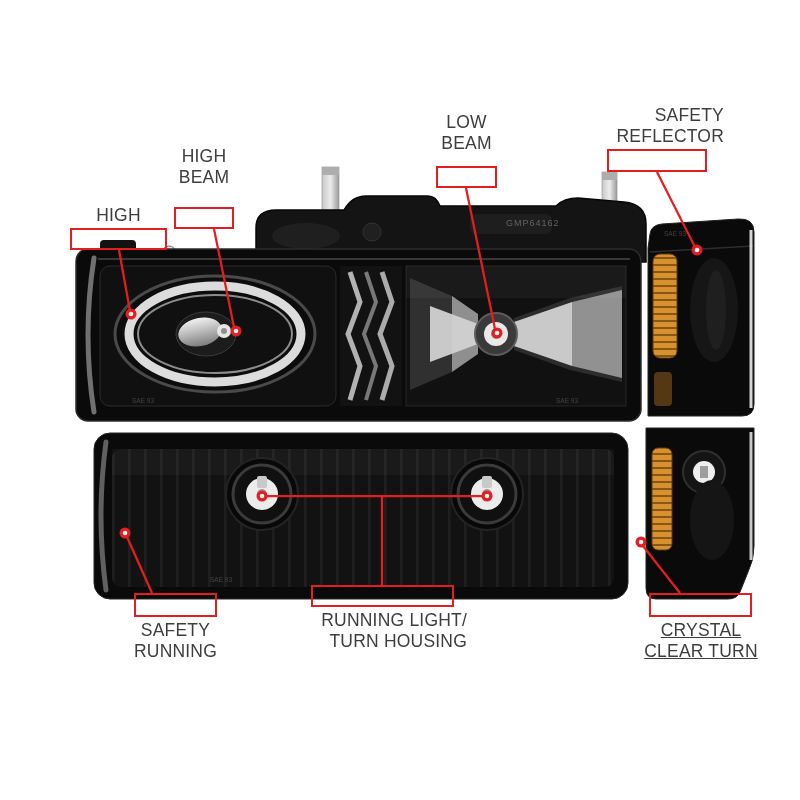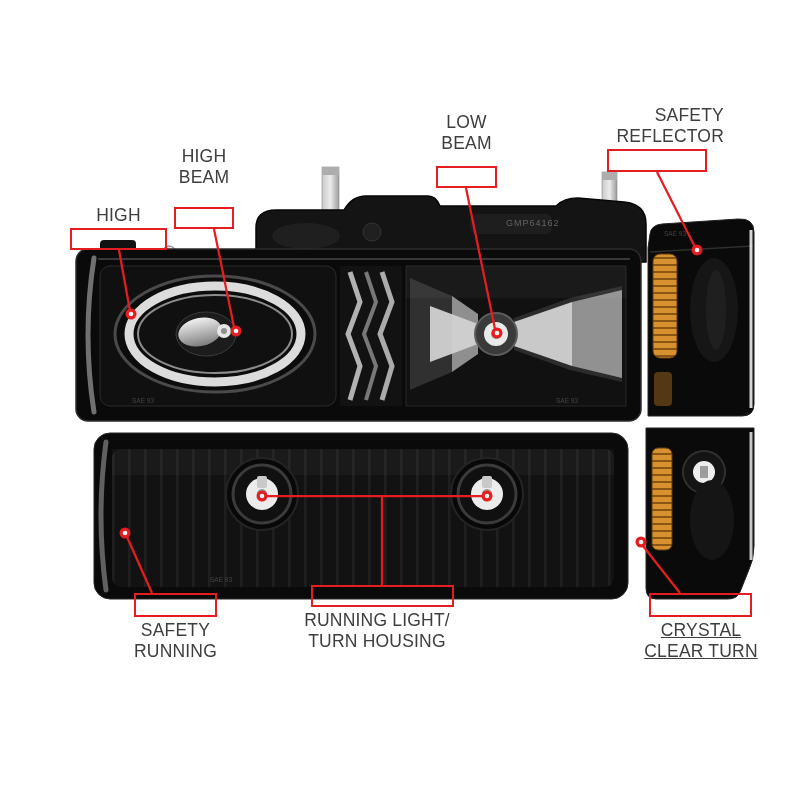--- a/index.html
+++ b/index.html
@@ -229,21 +229,21 @@
       <span>BEAM</span>
   </div>
   <div class="callout-label" style="left:590px; top:105px; width:134px;text-align:right;">
     <span>SAFETY</span>
       <span>REFLECTOR</span>
   </div>
   <div class="callout-label" style="left:128px; top:620px; width:95px;">
     <span>SAFETY</span>
       <span>RUNNING</span>
   </div>
-  <div class="callout-label" style="left:293px; top:610px; width:168px;">
+  <div class="callout-label" style="left:299px; top:610px; width:168px;text-align:right;">
     <span>RUNNING LIGHT/</span>
       <span>TURN HOUSING</span>
   </div>
   <div class="callout-label" style="left:644px; top:620px; width:114px;text-decoration:underline;">
     <span>CRYSTAL</span>
       <span>CLEAR TURN</span>
   </div>
 
 </div>
 

